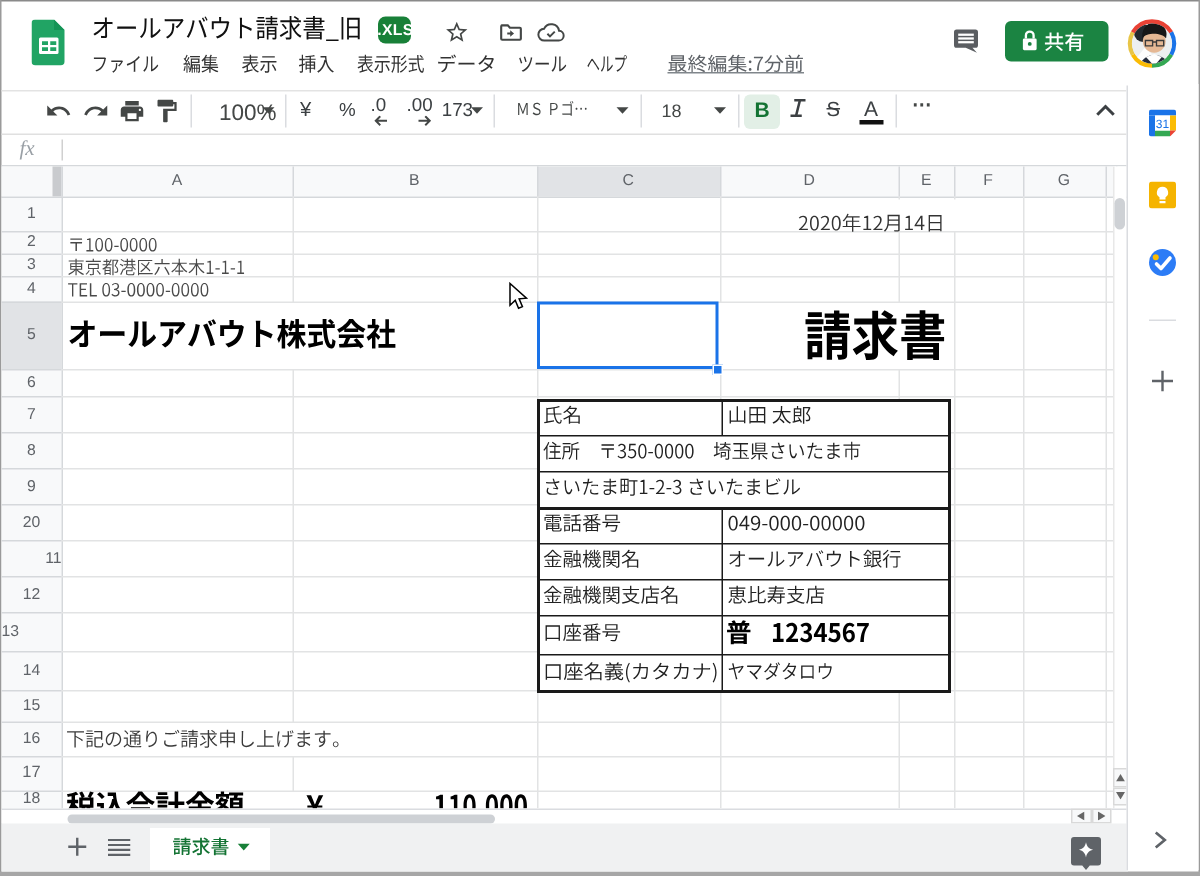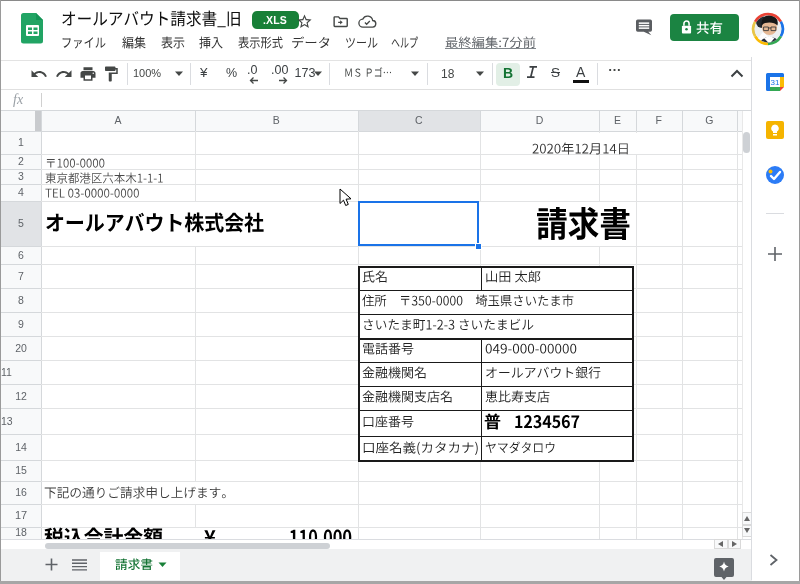--- a/index.html
+++ b/index.html
@@ -14,21 +14,21 @@
 <path d="M15 0 l7 7 h-7 z" fill="#149456"></path>
 <rect x="5" y="12" width="13" height="11" rx="1" fill="#fff"></rect>
 <rect x="7" y="14.5" width="4" height="2.5" fill="#21a464"></rect>
       <rect x="12.5" y="14.5" width="4" height="2.5" fill="#21a464"></rect>
 <rect x="7" y="18.5" width="4" height="2.5" fill="#21a464"></rect>
       <rect x="12.5" y="18.5" width="4" height="2.5" fill="#21a464"></rect>
 </svg>
 <svg style="position:absolute;left:60.5px;top:10.0px;overflow:visible" width="182" height="20">
       <path d="M1.3 12.6 2.2 13.7C5 12.1 7.8 9.3 9.1 7.3L9.1 13.5C9.1 13.9 9 14.1 8.5 14.1C8 14.1 7.1 14.1 6.3 13.9L6.4 15.3C7.2 15.4 8.1 15.4 8.9 15.4C9.9 15.4 10.4 15 10.4 14.1C10.4 12 10.3 8.6 10.3 6H12.7C13.1 6 13.7 6 14 6.1V4.6C13.7 4.7 13.1 4.7 12.7 4.7H10.2L10.2 3.1C10.2 2.6 10.2 2.1 10.3 1.6H8.9C8.9 2 8.9 2.4 9 3.1L9 4.7H3.4C2.9 4.7 2.4 4.7 1.9 4.6V6.1C2.4 6 2.9 6 3.4 6H8.5C7.3 8.1 4.5 10.9 1.3 12.6Z M17.2 7.6V9.3C17.7 9.2 18.5 9.2 19.4 9.2C20.6 9.2 26.8 9.2 28 9.2C28.7 9.2 29.3 9.2 29.6 9.3V7.6C29.3 7.6 28.7 7.7 27.9 7.7C26.8 7.7 20.5 7.7 19.4 7.7C18.5 7.7 17.7 7.6 17.2 7.6Z M39.4 14.6 40.2 15.4C40.4 15.2 40.5 15.1 40.8 15C42.6 14 44.8 12.2 46.1 10.3L45.4 9.1C44.2 11 42.2 12.6 40.8 13.3C40.8 12.8 40.8 4.5 40.8 3.5C40.8 2.8 40.9 2.3 40.9 2.2H39.4C39.4 2.3 39.5 2.8 39.5 3.5C39.5 4.5 39.5 12.9 39.5 13.7C39.5 14 39.5 14.3 39.4 14.6ZM32.3 14.5 33.4 15.4C34.7 14.2 35.7 12.5 36.2 10.7C36.6 9 36.7 5.4 36.7 3.5C36.7 3 36.8 2.5 36.8 2.3H35.3C35.4 2.6 35.4 3 35.4 3.5C35.4 5.4 35.4 8.8 35 10.3C34.5 12 33.6 13.5 32.3 14.5Z M61.4 3.5 60.6 2.7C60.4 2.7 59.8 2.8 59.5 2.8C58.6 2.8 51.3 2.8 50.6 2.8C50 2.8 49.3 2.7 48.8 2.6V4.2C49.4 4.1 50 4.1 50.6 4.1C51.3 4.1 58.4 4.1 59.5 4.1C58.9 5.1 57.5 7 56 7.9L57.1 8.8C58.9 7.4 60.3 5.2 61 4.1C61.1 3.9 61.3 3.6 61.4 3.5ZM55.2 5.7H53.7C53.8 6.2 53.8 6.5 53.8 6.9C53.8 9.8 53.5 12.2 51 13.8C50.6 14.1 50.1 14.4 49.6 14.6L50.8 15.6C54.8 13.4 55.2 10.3 55.2 5.7Z M74.4 1.7 73.6 2.1C74 2.7 74.5 3.8 74.8 4.5L75.7 4C75.4 3.3 74.8 2.3 74.4 1.7ZM76.1 1 75.3 1.4C75.8 2.1 76.3 3 76.6 3.8L77.4 3.3C77.1 2.7 76.5 1.6 76.1 1ZM65.9 9.8C65.3 11.3 64.4 13.1 63.5 14.5L64.8 15.1C65.7 13.7 66.5 12 67.1 10.4C67.7 8.7 68.3 6.2 68.5 5.1C68.6 4.7 68.7 4.2 68.8 3.9L67.4 3.5C67.2 5.5 66.5 8.1 65.9 9.8ZM73.5 9.2C74.2 11 74.9 13.3 75.3 15L76.7 14.6C76.3 13 75.5 10.4 74.8 8.7C74.2 6.9 73.2 4.6 72.5 3.4L71.3 3.8C72 5.1 72.9 7.4 73.5 9.2Z M91.9 4.6 91 4.1C90.8 4.1 90.5 4.2 89.9 4.2H86.4V2.6C86.4 2.3 86.4 1.9 86.5 1.3H85C85.1 1.9 85.1 2.3 85.1 2.6V4.2H81.7C81.1 4.2 80.7 4.2 80.2 4.1C80.2 4.5 80.2 5.1 80.2 5.4C80.2 6 80.2 7.9 80.2 8.4C80.2 8.8 80.2 9.2 80.2 9.5H81.6C81.5 9.2 81.5 8.8 81.5 8.5C81.5 8 81.5 6.2 81.5 5.5H90.2C90.1 6.9 89.6 9 88.7 10.4C87.8 12 86.1 13.3 84.5 13.8C84 14 83.4 14.2 82.9 14.3L83.9 15.6C86.8 14.7 88.9 13 90.1 10.8C91 9.1 91.4 7 91.6 5.7C91.7 5.3 91.8 4.9 91.9 4.6Z M99 13.5C99 14.1 98.9 14.9 98.8 15.5H100.4C100.3 14.9 100.3 14 100.3 13.5L100.3 7.9C102 8.4 104.7 9.6 106.4 10.6L106.9 9.1C105.3 8.2 102.3 7 100.3 6.3V3.6C100.3 3.1 100.3 2.3 100.4 1.8H98.8C98.9 2.3 99 3.1 99 3.6C99 5 99 12.5 99 13.5Z M110.6 5.8V6.8H115.2V5.8ZM110.7 1.3V2.3H115.1V1.3ZM110.6 8.1V9.1H115.2V8.1ZM109.9 3.5V4.6H115.7V3.5ZM110.6 10.4V16.1H111.7V15.4H115.2V10.4ZM111.7 11.5H114.2V14.3H111.7ZM119.4 0.7V1.8H116.1V2.8H119.4V3.8H116.5V4.8H119.4V5.9H115.7V6.9H124.3V5.9H120.5V4.8H123.7V3.8H120.5V2.8H123.9V1.8H120.5V0.7ZM122.2 8.8V10H118V8.8ZM116.9 7.9V16.3H118V13.1H122.2V15C122.2 15.1 122.2 15.2 122 15.2C121.8 15.2 121.1 15.2 120.4 15.2C120.6 15.5 120.7 16 120.8 16.3C121.7 16.3 122.4 16.3 122.8 16.1C123.2 15.9 123.3 15.6 123.3 15V7.9ZM118 11H122.2V12.2H118Z M126.8 6.4C127.7 7.4 128.8 8.7 129.3 9.6L130.2 8.9C129.7 8 128.6 6.7 127.7 5.8ZM125.5 13.5 126.2 14.7C127.6 13.8 129.5 12.6 131.2 11.5L130.8 10.4C128.9 11.5 126.8 12.8 125.5 13.5ZM132.1 0.7V3.5H125.9V4.8H132.1V14.6C132.1 14.9 132 15 131.7 15C131.4 15 130.4 15 129.3 15C129.5 15.4 129.7 16 129.7 16.4C131.1 16.4 132 16.3 132.6 16.1C133.1 15.9 133.3 15.5 133.3 14.6V7.9C134.7 11.1 136.6 13.7 139.2 15.1C139.4 14.7 139.8 14.2 140 13.9C138.3 13.1 136.8 11.6 135.6 9.8C136.6 8.9 137.9 7.5 138.9 6.3L137.9 5.5C137.2 6.5 136 7.9 135 8.9C134.3 7.7 133.7 6.4 133.3 5V4.8H139.6V3.5H137.7L138.4 2.7C137.7 2.1 136.4 1.3 135.5 0.7L134.8 1.5C135.7 2.1 137 2.9 137.6 3.5H133.3V0.7Z M144.6 13.8H152.3V14.9H144.6ZM144.6 13V12H152.3V13ZM143.4 11.1V16.4H144.6V15.8H152.3V16.3H153.5V11.1ZM141.4 9.3V10.3H155.3V9.3H148.9V8.3H154.3V7.4H148.9V6.5H153.4V4.6H155.3V3.7H153.4V1.9H148.9V0.6H147.7V1.9H143.1V2.7H147.7V3.7H141.4V4.6H147.7V5.6H142.9V6.5H147.7V7.4H142.5V8.3H147.7V9.3ZM148.9 2.7H152.2V3.7H148.9ZM148.9 5.6V4.6H152.2V5.6Z M156.4 17.3H164.7V16.3H156.4Z M166.7 1.4V16.3H167.9V1.4ZM170.4 1.9V16.3H171.6V15H177.5V16.2H178.8V1.9ZM171.6 13.8V8.9H177.5V13.8ZM171.6 7.7V3.1H177.5V7.7Z" fill="#111"></path>
     </svg>
-<div class="ab" style="left:251.5px;top:11px;width:47px;height:17.5px;background:#188038;border-radius:5px;color:#fff;font-size:10.5px;font-weight:bold;text-align:center;line-height:18px;letter-spacing:.2px">.XLS</div>
+<div class="ab" style="left:251.5px;top:11px;width:22px;height:17.5px;background:#188038;border-radius:5px;color:#fff;font-size:10.5px;font-weight:bold;text-align:center;line-height:18px;letter-spacing:.2px">.XLS</div>
 <svg class="ab" style="left:295.5px;top:12.8px" width="17" height="17" viewBox="0 0 24 24">
       <path fill="#444746" d="M22 9.24l-7.19-.62L12 2 9.19 8.63 2 9.24l5.46 4.73L5.82 21 12 17.27 18.18 21l-1.63-7.03L22 9.24zM12 15.4l-3.76 2.27 1-4.28-3.32-2.88 4.38-.38L12 6.1l1.71 4.04 4.38.38-3.32 2.88 1 4.28L12 15.4z"></path>
     </svg>
 <svg class="ab" style="left:331.5px;top:13px" width="17" height="17" viewBox="0 0 24 24">
       <path fill="none" stroke="#444746" stroke-width="2" d="M3 5.5 h6.2 l2 2.3 h9.3 a1 1 0 0 1 1 1 v9.2 a1 1 0 0 1 -1 1 h-16.5 a1 1 0 0 1 -1 -1 v-11.5 a1 1 0 0 1 1 -1z"></path>
       <path fill="#444746" d="M11.5 10.2l3.6 3-3.6 3v-2h-2.8v-2h2.8z"></path>
     </svg>
 <svg class="ab" style="left:358px;top:15px" width="19" height="14" viewBox="0 0 24 18">
       <path d="M18.7 7.1 A6.8 6.8 0 0 0 5.9 5.3 A5.1 5.1 0 0 0 6.2 15.5 h12 a4.2 4.2 0 0 0 .5 -8.4z" fill="none" stroke="#444746" stroke-width="1.7"></path>
       <path d="M8.7 9.7l2.2 2.2 4.1-4.1" fill="none" stroke="#444746" stroke-width="1.7"></path>
@@ -83,21 +83,21 @@
 <svg class="ab" style="left:55px;top:64.5px" width="18" height="18" viewBox="0 0 24 24">
       <path fill="#444746" d="M18.4 10.6C16.55 8.99 14.15 8 11.5 8c-4.65 0-8.58 3.03-9.96 7.22l2.36.78c1.05-3.19 4.05-5.5 7.6-5.5 1.95 0 3.73.72 5.12 1.88L13 16h9V7l-3.6 3.6z"></path>
     </svg>
 <svg class="ab" style="left:79px;top:64.5px" width="18" height="18" viewBox="0 0 24 24">
       <path fill="#444746" d="M19 8H5c-1.66 0-3 1.34-3 3v6h4v4h12v-4h4v-6c0-1.66-1.34-3-3-3zm-3 11H8v-5h8v5zm3-7c-.55 0-1-.45-1-1s.45-1 1-1 1 .45 1 1-.45 1-1 1zm-1-9H6v4h12V3z"></path>
     </svg>
 <svg class="ab" style="left:102px;top:64.5px" width="18" height="18" viewBox="0 0 24 24">
       <path fill="#444746" d="M18 4V3c0-.55-.45-1-1-1H5c-.55 0-1 .45-1 1v4c0 .55.45 1 1 1h12c.55 0 1-.45 1-1V6h1v4H9v11c0 .55.45 1 1 1h2c.55 0 1-.45 1-1v-9h8V4h-3z"></path>
     </svg>
 <div class="ab" style="left:127px;top:63px;width:1px;height:22px;background:#dadce0"></div>
-<div class="ab" style="left:133px;top:67px;font-size:11px;color:#444746">100%</div>
+<div class="ab" style="left:146px;top:67px;font-size:15px;color:#444746">100%</div>
 <svg class="ab" style="left:174px;top:71px" width="10" height="6" viewBox="0 0 10 6">
       <path d="M1 .5 l4 4.4 4 -4.4 z" fill="#444746"></path>
     </svg>
 <div class="ab" style="left:190px;top:63px;width:1px;height:22px;background:#dadce0"></div>
 <div class="ab" style="left:200px;top:65px;font-size:13.5px;color:#3c4043">¥</div>
 <div class="ab" style="left:226px;top:66px;font-size:12.5px;color:#3c4043">%</div>
 <div class="ab" style="left:247px;top:63px;font-size:12.5px;color:#3c4043">.0</div>
 <svg class="ab" style="left:249px;top:77px" width="10" height="7" viewBox="0 0 9 7">
       <path d="M4 .5 L1 3.5 l3 3 M1 3.5 h7.5" fill="none" stroke="#444746" stroke-width="1.3"></path>
     </svg>
@@ -164,21 +164,21 @@
 <div class="ab" style="left:1px;top:131.0px;width:40px;height:23.0px;line-height:23.0px;text-align:center;font-size:10.5px;color:#5f6368">1</div>
 <div class="ab" style="left:1px;top:154.0px;width:40px;height:15.0px;line-height:15.0px;text-align:center;font-size:10.5px;color:#5f6368">2</div>
 <div class="ab" style="left:1px;top:169.0px;width:40px;height:15.0px;line-height:15.0px;text-align:center;font-size:10.5px;color:#5f6368">3</div>
 <div class="ab" style="left:1px;top:184.0px;width:40px;height:16.5px;line-height:16.5px;text-align:center;font-size:10.5px;color:#5f6368">4</div>
 <div class="ab" style="left:1px;top:200.5px;width:40px;height:45.5px;line-height:45.5px;text-align:center;font-size:10.5px;color:#5f6368">5</div>
 <div class="ab" style="left:1px;top:246.0px;width:40px;height:18.0px;line-height:18.0px;text-align:center;font-size:10.5px;color:#5f6368">6</div>
 <div class="ab" style="left:1px;top:264.0px;width:40px;height:24.0px;line-height:24.0px;text-align:center;font-size:10.5px;color:#5f6368">7</div>
 <div class="ab" style="left:1px;top:288.0px;width:40px;height:24.0px;line-height:24.0px;text-align:center;font-size:10.5px;color:#5f6368">8</div>
 <div class="ab" style="left:1px;top:312.0px;width:40px;height:24.0px;line-height:24.0px;text-align:center;font-size:10.5px;color:#5f6368">9</div>
 <div class="ab" style="left:1px;top:336.0px;width:40px;height:24.0px;line-height:24.0px;text-align:center;font-size:10.5px;color:#5f6368">20</div>
-<div class="ab" style="left:1px;top:360.0px;width:40px;height:24.0px;line-height:24.0px;text-align:left;font-size:10.5px;color:#5f6368">11</div>
+<div class="ab" style="left:1px;top:360.0px;width:40px;height:24.0px;line-height:24.0px;text-align:right;font-size:10.5px;color:#5f6368">11</div>
 <div class="ab" style="left:1px;top:384.0px;width:40px;height:24.0px;line-height:24.0px;text-align:center;font-size:10.5px;color:#5f6368">12</div>
 <div class="ab" style="left:1px;top:408.0px;width:40px;height:26.0px;line-height:26.0px;font-size:10.5px;color:#5f6368">13</div>
 <div class="ab" style="left:1px;top:434.0px;width:40px;height:26.0px;line-height:26.0px;text-align:center;font-size:10.5px;color:#5f6368">14</div>
 <div class="ab" style="left:1px;top:460.0px;width:40px;height:21.0px;line-height:21.0px;text-align:center;font-size:10.5px;color:#5f6368">15</div>
 <div class="ab" style="left:1px;top:481.0px;width:40px;height:23.0px;line-height:23.0px;text-align:center;font-size:10.5px;color:#5f6368">16</div>
 <div class="ab" style="left:1px;top:504.0px;width:40px;height:23.0px;line-height:23.0px;text-align:center;font-size:11px;color:#5f6368">17</div>
 <div class="ab" style="left:1px;top:527.0px;width:40px;height:11.5px;line-height:11.5px;text-align:center;font-size:10.5px;color:#5f6368">18</div>
 <div class="ab" style="left:41px;top:131px;width:1px;height:407.5px;background:#d5d8db"></div>
 <div class="ab" style="left:1px;top:154.0px;width:40px;height:1px;background:#d5d8db"></div>
 <div class="ab" style="left:1px;top:169.0px;width:40px;height:1px;background:#d5d8db"></div>

